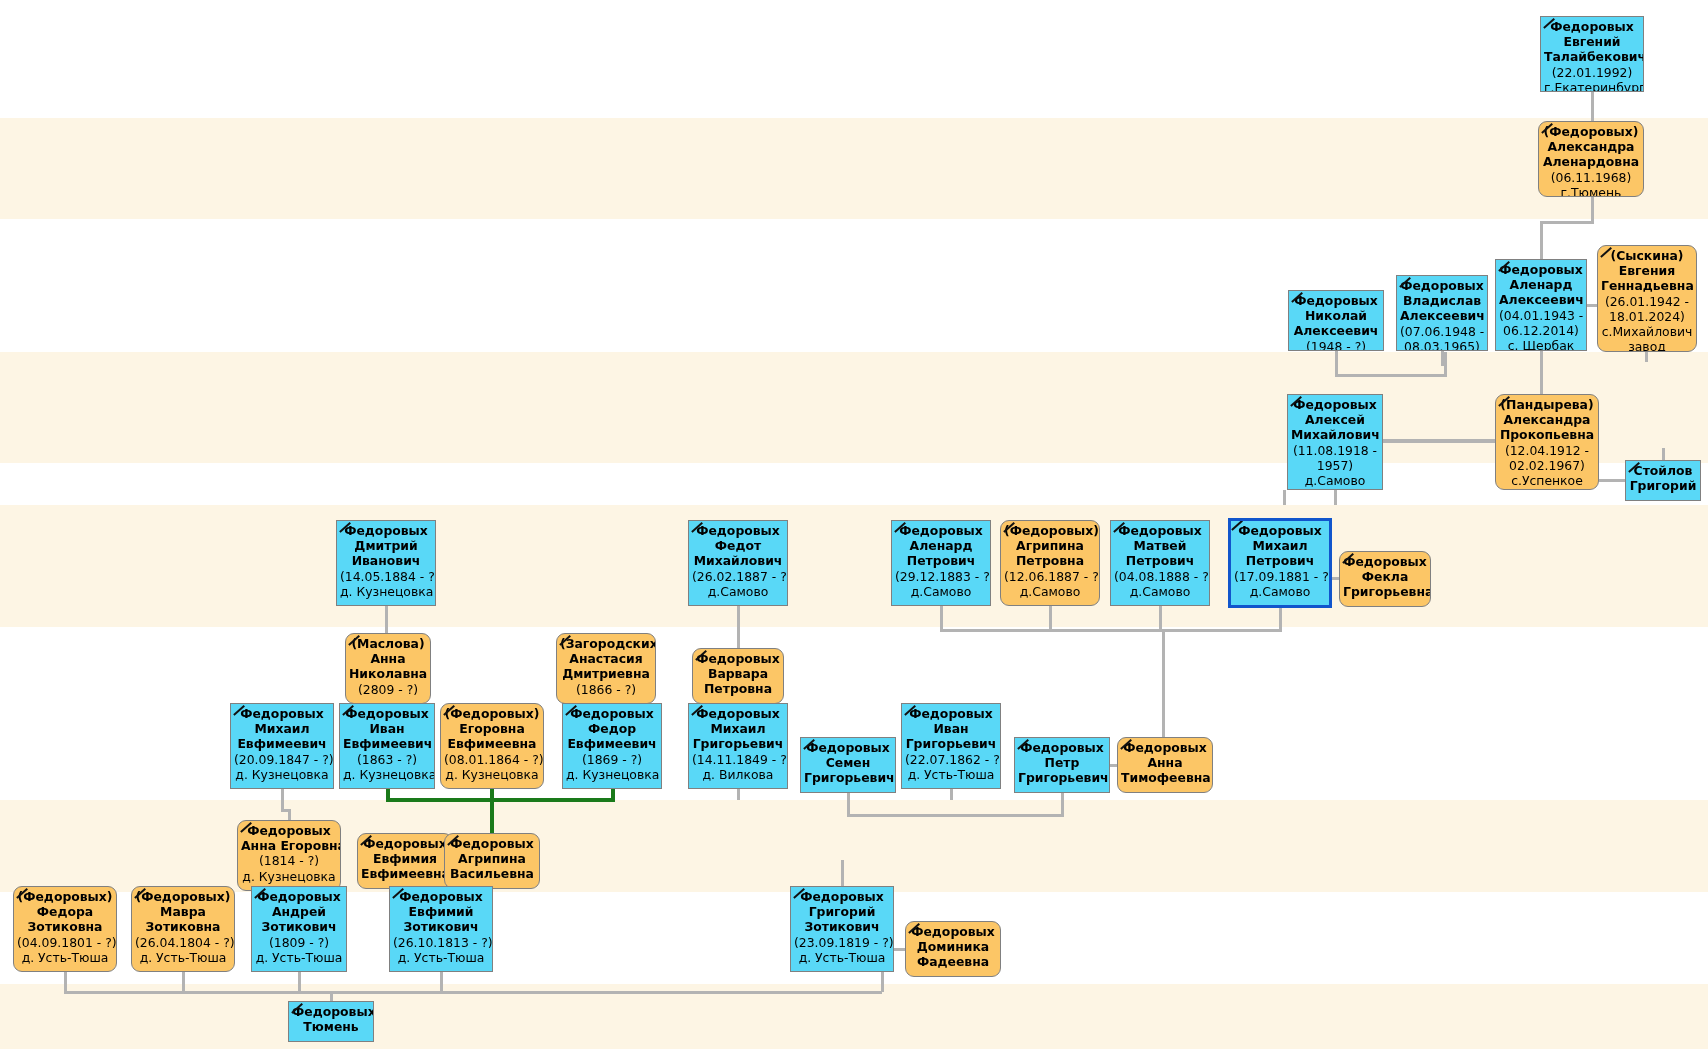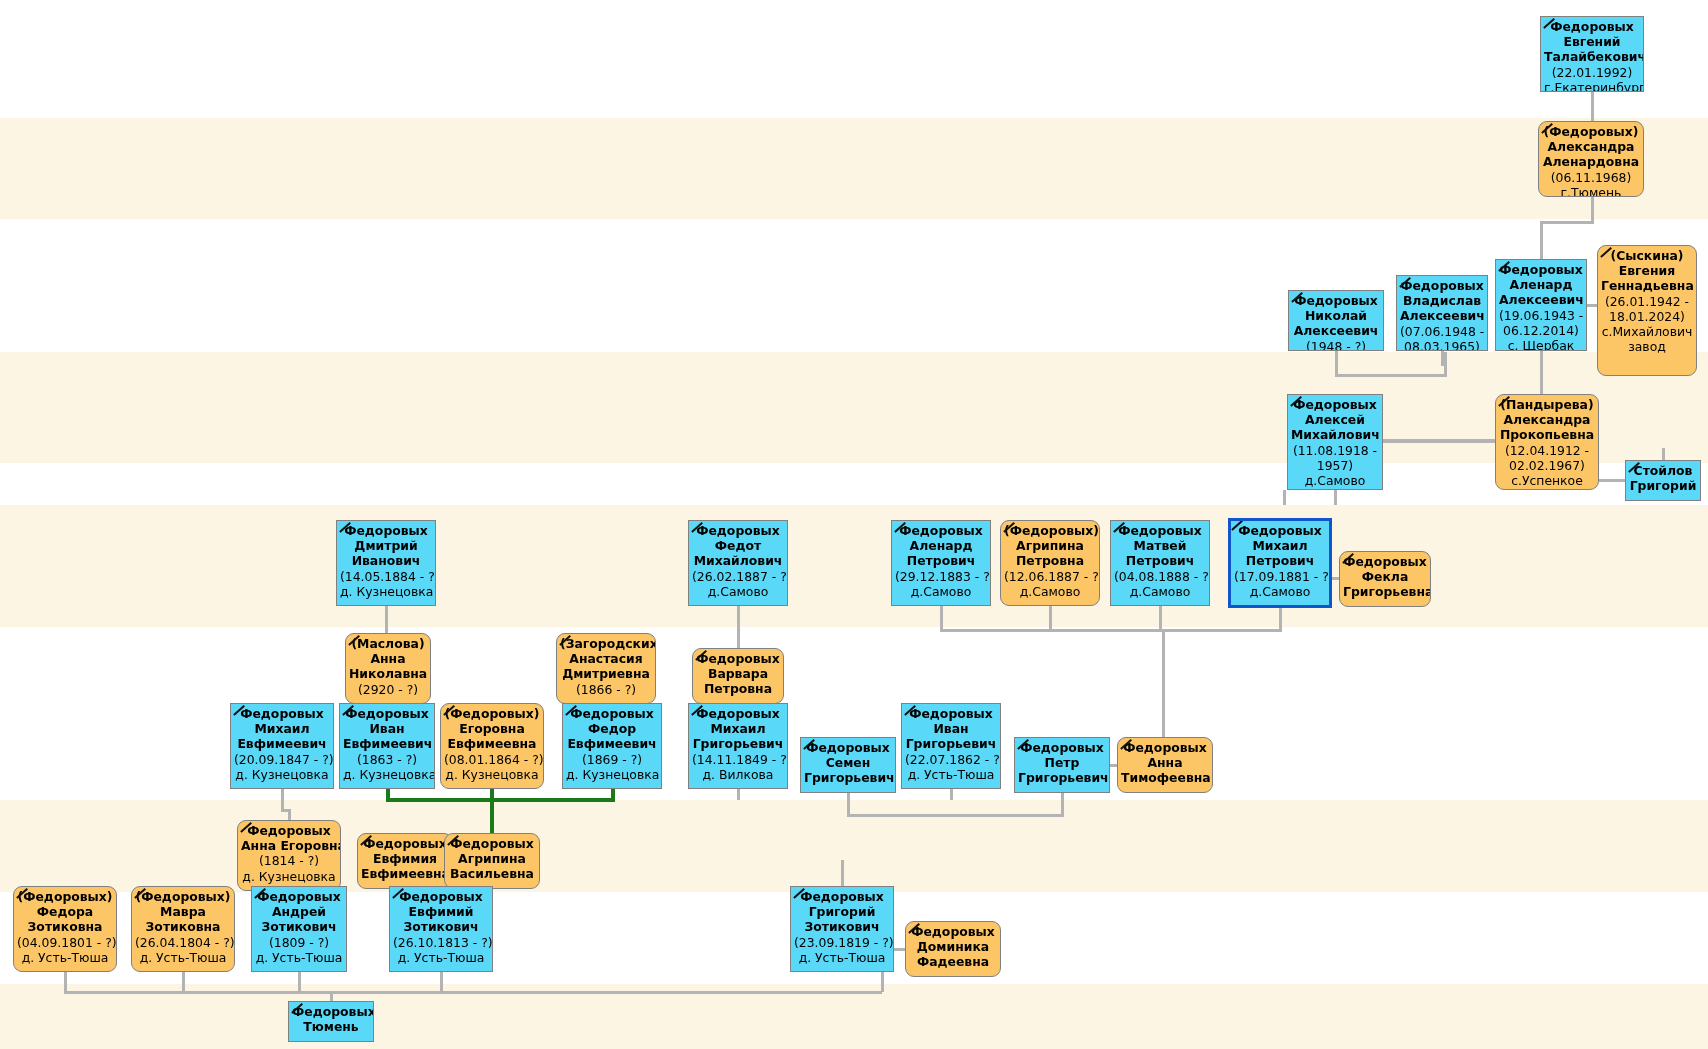--- a/index.html
+++ b/index.html
@@ -165,25 +165,25 @@
         <span class="nm">Владислав</span>
         <span class="nm">Алексеевич</span>
         <span class="dt">(07.06.1948 -</span>
         <span class="pl">08.03.1965)</span>
       </div>
       <div class="card" style="left: 1495px; top: 259px; width: 92px; height: 92px;">
         <span class="fold"></span>
         <span class="nm">Федоровых</span>
         <span class="nm">Аленард</span>
         <span class="nm">Алексеевич</span>
-        <span class="dt">(19.06.1943 -</span>
+        <span class="dt">(04.01.1943 -</span>
         <span class="pl">06.12.2014)</span>
         <span class="pl">с. Щербак</span>
       </div>
-      <div class="card female" style="left: 1597px; top: 245px; width: 100px; height: 131px;">
+      <div class="card female" style="left: 1597px; top: 245px; width: 100px; height: 107px;">
         <span class="fold"></span>
         <span class="nm">(Сыскина)</span>
         <span class="nm">Евгения</span>
         <span class="nm">Геннадьевна</span>
         <span class="dt">(26.01.1942 -</span>
         <span class="pl">18.01.2024)</span>
         <span class="pl">с.Михайлович</span>
         <span class="pl">завод</span>
       </div>
       <div class="card" style="left: 1287px; top: 394px; width: 96px; height: 96px;">
@@ -261,21 +261,21 @@
         <span class="fold"></span>
         <span class="nm">Федоровых</span>
         <span class="nm">Фекла</span>
         <span class="nm">Григорьевна</span>
       </div>
       <div class="card female" style="left: 345px; top: 633px; width: 86px; height: 71px;">
         <span class="fold"></span>
         <span class="nm">(Маслова)</span>
         <span class="nm">Анна</span>
         <span class="nm">Николавна</span>
-        <span class="dt">(2920 - ?)</span>
+        <span class="dt">(2809 - ?)</span>
       </div>
       <div class="card female" style="left: 556px; top: 633px; width: 100px; height: 71px;">
         <span class="fold"></span>
         <span class="nm">(Загородских)</span>
         <span class="nm">Анастасия</span>
         <span class="nm">Дмитриевна</span>
         <span class="dt">(1866 - ?)</span>
       </div>
       <div class="card female" style="left: 692px; top: 648px; width: 92px; height: 56px;">
         <span class="fold"></span>

